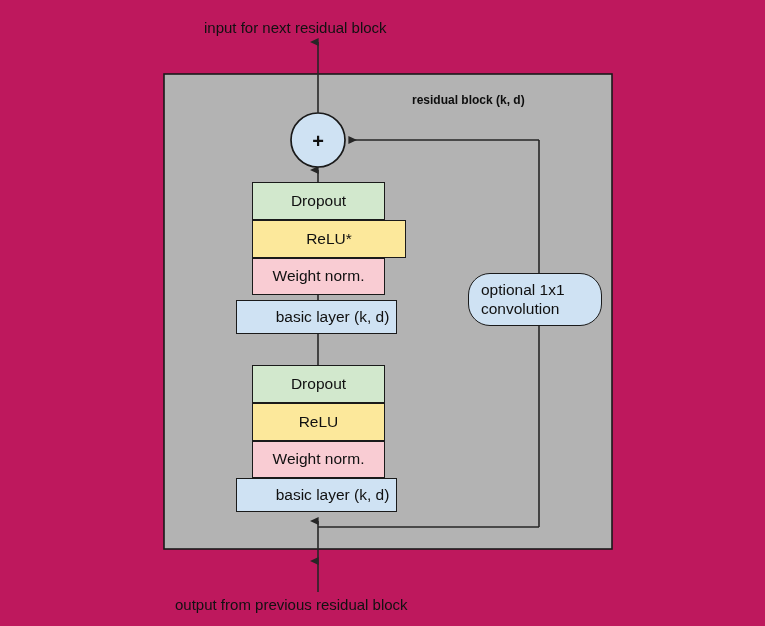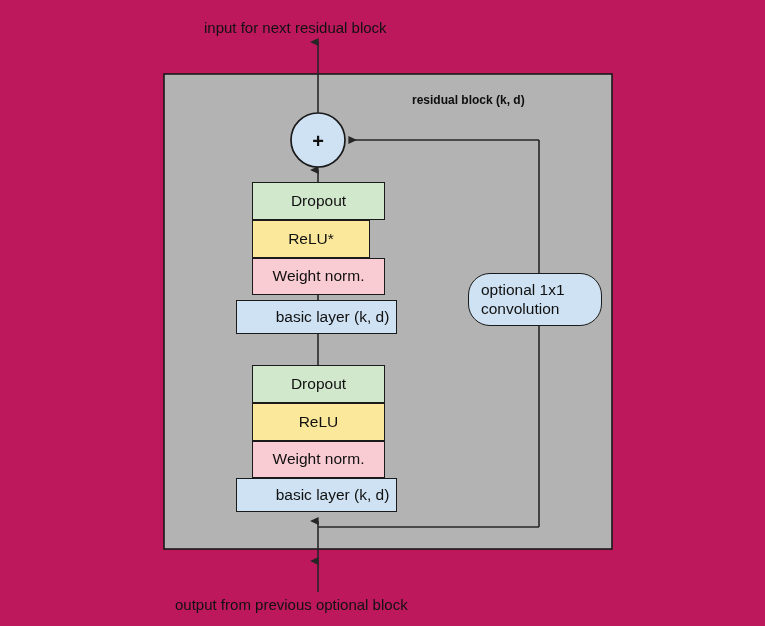--- a/index.html
+++ b/index.html
@@ -111,21 +111,21 @@
 
   <div style="position:absolute; left:305px; top:128px; width:26px; height:26px;
               display:flex; align-items:center; justify-content:center;
               font-size:20px; font-weight:bold; color:#101010;">+</div>
 
   <div class="block-title" style="left:412px; top:93px;">residual block (k, d)</div>
 
   <div class="node center" style="left:252px; top:182px; width:133px; height:38px; background:#d2e8cd;">
     <span>Dropout</span>
   </div>
-  <div class="node center" style="left:252px; top:220px; width:118px; height:38px; background:#fce89b;">
+  <div class="node center" style="left:252px; top:220px; width:154px; height:38px; background:#fce89b;">
     <span>ReLU*</span>
   </div>
   <div class="node center" style="left:252px; top:258px; width:133px; height:37px; background:#f9ccd3;">
     <span>Weight norm.</span>
   </div>
   <div class="node center" style="left:236px; top:300px; width:161px; height:34px; background:#cfe2f3;">
     <span class="bold">basic layer (k, d)</span>
   </div>
 
   <div class="node center" style="left:252px; top:365px; width:133px; height:38px; background:#d2e8cd;">
@@ -141,15 +141,15 @@
     <span class="bold">basic layer (k, d)</span>
   </div>
 
   <div class="node leftpad" style="left:468px; top:273px; width:134px; height:53px; background:#cfe2f3;">
     <div>
       <span class="conv-text">optional 1x1</span>
       <span class="conv-text">convolution</span>
     </div>
   </div>
 
-  <div class="caption" style="left:175px; top:596px;">output from previous optional block</div>
+  <div class="caption" style="left:175px; top:596px;">output from previous residual block</div>
 
 </div>
 
 </body></html>

